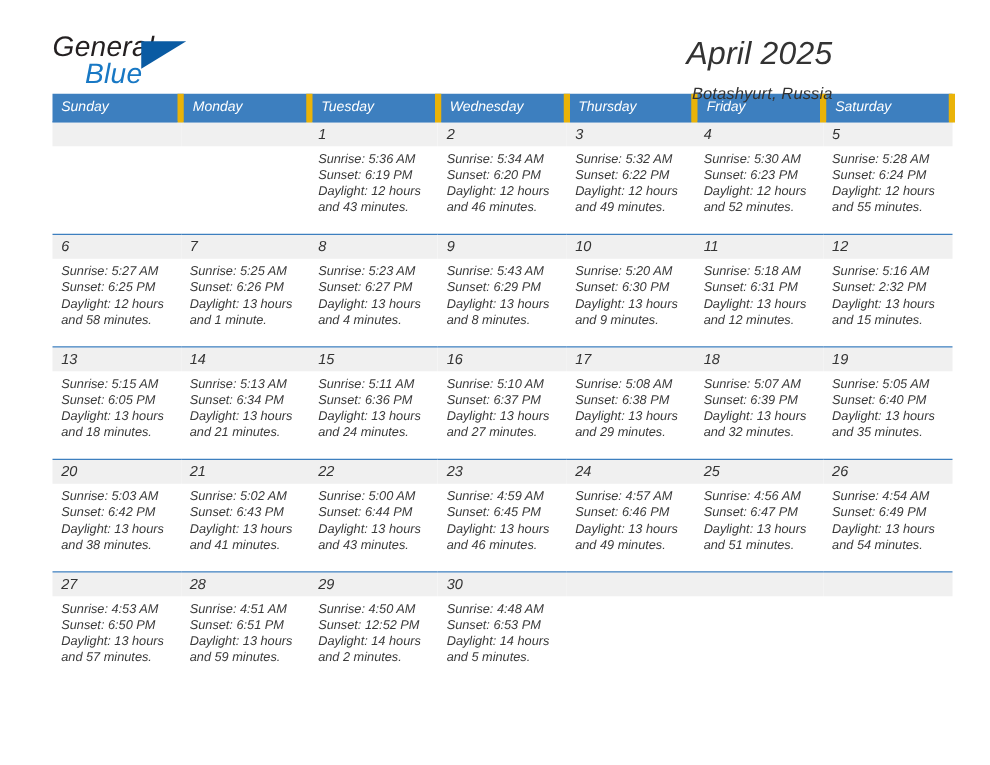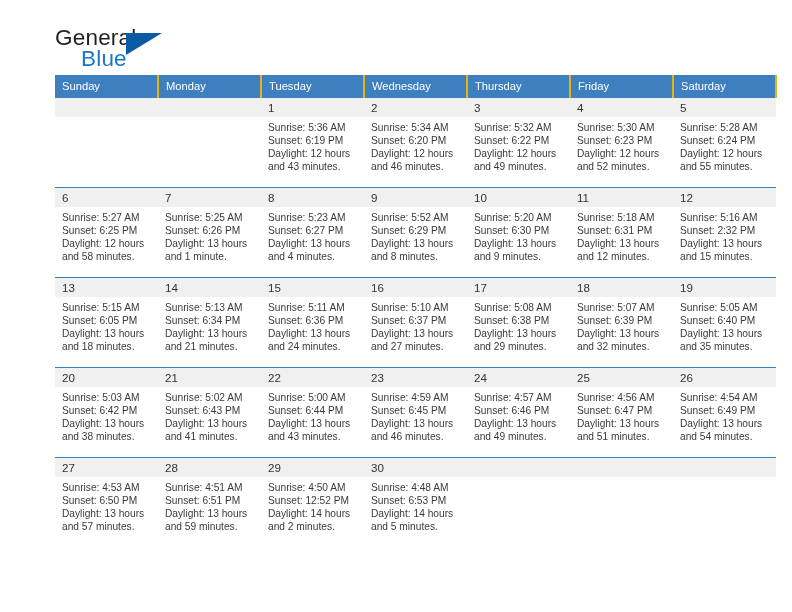--- a/index.html
+++ b/index.html
@@ -12,21 +12,22 @@
     background: #ffffff;
     font-family: "Liberation Sans", sans-serif;
     color: #2b2b2b;
     overflow: hidden;
   }
   .page {
     position: relative;
     width: 708px;
     height: 612px;
     box-sizing: border-box;
-    padding: 0 55px;
+    padding: 0 42px;
+    font-style: italic;
   }
 
   
   .header {
     display: flex;
     align-items: flex-start;
     justify-content: space-between;
     padding-top: 27px;
     height: 72px;
     box-sizing: border-box;
@@ -88,21 +89,21 @@
   }
   .calendar th {
     background: #3d7fbf;
     color: #ffffff;
     font-size: 11.2px;
     font-weight: normal;
     text-align: left;
     padding: 5px 0 5px 7px;
     height: 20px;
     box-sizing: border-box;
-    border-right: 2px solid #eab308;
+    border-right: 5px solid #eab308;
   }
   .calendar td {
     vertical-align: top;
     padding: 0;
     border-top: 1.6px solid #3d7fbf;
     height: 90px;
     box-sizing: border-box;
   }
   .calendar tr.week td {
     background: #ffffff;
@@ -133,20 +134,24 @@
 <div class="page">
 
   <div class="header">
 
     <div class="logo">
       <span class="logo-general">General</span>
       <span class="logo-triangle"></span>
       <span class="logo-blue">Blue</span>
     </div>
 
+    <div class="title-block">
+      <div class="cal-title">April 2025</div>
+      <div class="cal-location">Botashyurt, Russia</div>
+    </div>
 
   </div>
 
   <table class="calendar">
     <thead>
       <tr>
         <th>Sunday</th>
         <th>Monday</th>
         <th>Tuesday</th>
         <th>Wednesday</th>
@@ -233,21 +238,21 @@
             <div class="details">
               <div>Sunrise: 5:23 AM</div>
               <div>Sunset: 6:27 PM</div>
               <div>Daylight: 13 hours</div>
               <div>and 4 minutes.</div>
             </div>
           </td>
           <td>
             <div class="daynum">9</div>
             <div class="details">
-              <div>Sunrise: 5:52 AM</div>
+              <div>Sunrise: 5:43 AM</div>
               <div>Sunset: 6:29 PM</div>
               <div>Daylight: 13 hours</div>
               <div>and 8 minutes.</div>
             </div>
           </td>
           <td>
             <div class="daynum">10</div>
             <div class="details">
               <div>Sunrise: 5:20 AM</div>
               <div>Sunset: 6:30 PM</div>

